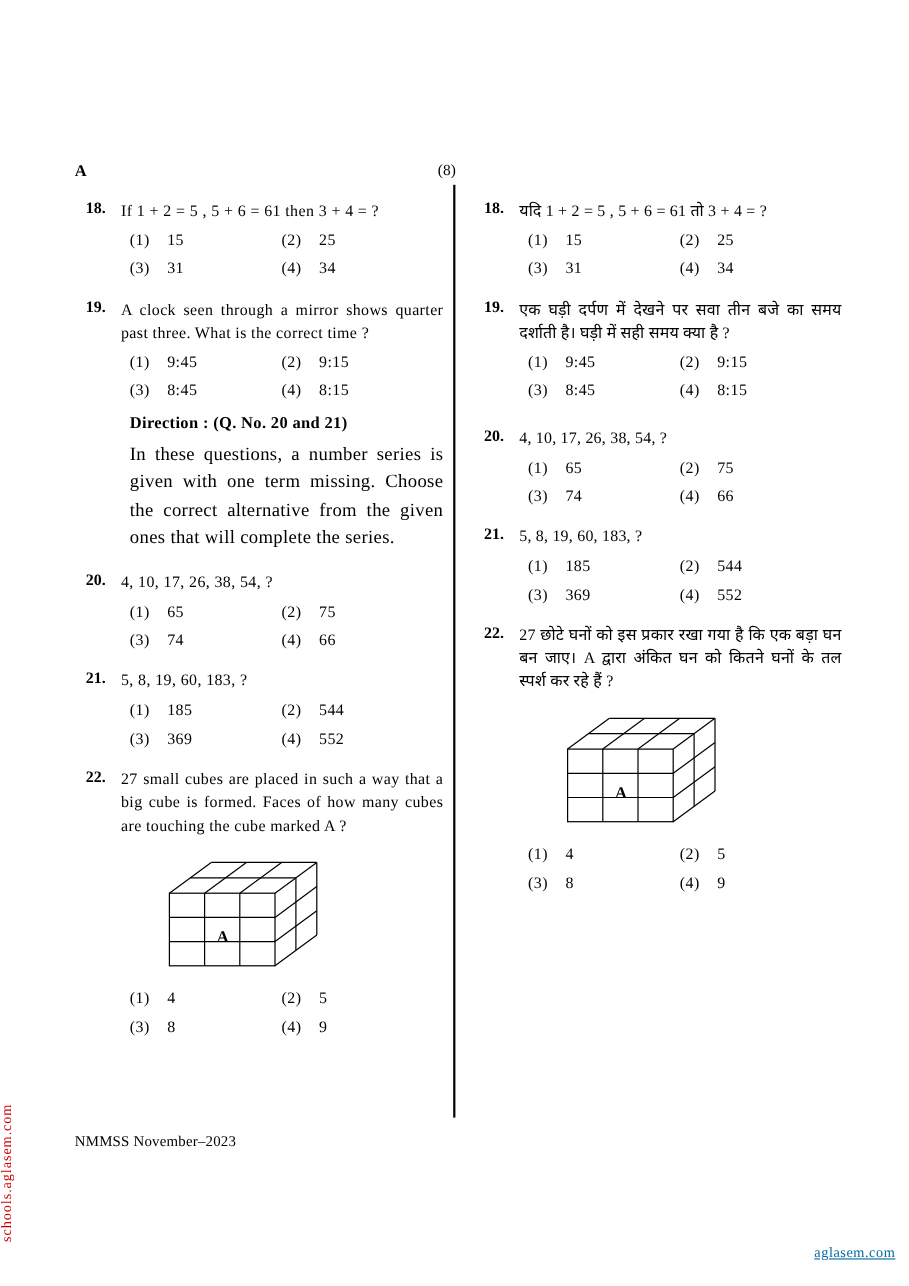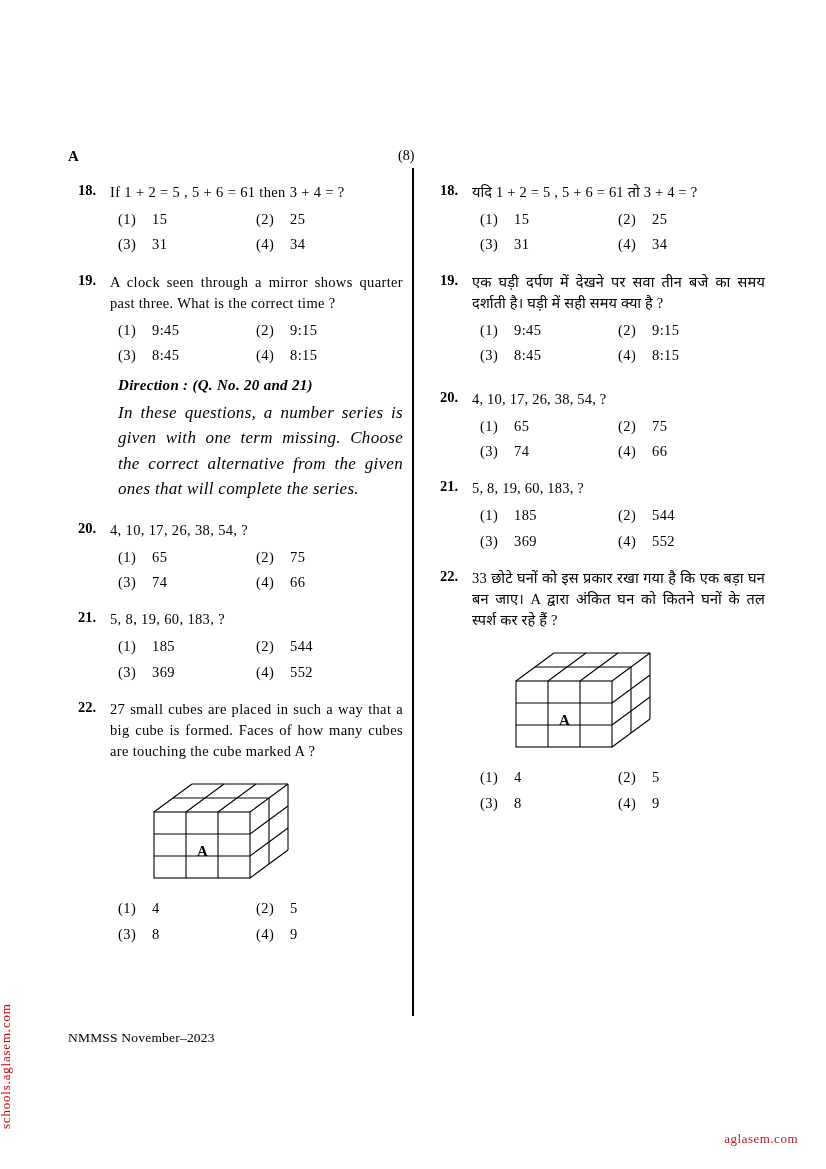--- a/index.html
+++ b/index.html
@@ -94,21 +94,20 @@
   .opt .lab {
     width: 28px;
     flex: 0 0 28px;
   }
   .opt .val {
     padding-left: 6px;
   }
   .direction {
     margin-top: 0;
     margin-bottom: 6px;
-    font-style: italic;
   }
   .dirhead {
     margin-left: 40px;
     font-weight: bold;
     font-size: 15px;
     letter-spacing: 0.3px;
   }
   .dirtext {
     margin-left: 40px;
     margin-top: 6px;
@@ -132,25 +131,26 @@
   
   .footer-left {
     position: absolute;
     left: 68px;
     top: 1030px;
     font-size: 13.5px;
     letter-spacing: 0.2px;
   }
   .footer-right {
     position: absolute;
-    right: 28px;
+    right: 12px;
     bottom: 22px;
     font-size: 13px;
-    color: #b91c1c;
+    color: #0369a1;
     letter-spacing: 0.5px;
+    text-decoration: underline;
   }
   .watermark-side {
     position: absolute;
     left: 14px;
     bottom: 40px;
     transform-origin: left bottom;
     transform: rotate(-90deg);
     font-size: 13px;
     color: #cc0000;
     letter-spacing: 0.8px;
@@ -464,21 +464,21 @@
             <span class="val">552</span>
           </div>
         </div>
       </div>
     </div>
 
     <div class="spacer-sm"></div>
 
     <div class="qblock">
       <div class="qnum">22.</div>
-      <div class="qtext hi">33 छोटे घनों को इस प्रकार रखा गया है कि एक बड़ा घन बन जाए। A द्वारा अंकित घन को कितने घनों के तल स्पर्श कर रहे हैं ?</div>
+      <div class="qtext hi">27 छोटे घनों को इस प्रकार रखा गया है कि एक बड़ा घन बन जाए। A द्वारा अंकित घन को कितने घनों के तल स्पर्श कर रहे हैं ?</div>
 
       <div class="cubefig">
         <svg width="170" height="110" viewBox="0 0 170 110">
           <g fill="none" stroke="#000000" stroke-width="1.1">
             <rect x="6" y="36" width="96" height="66"></rect>
             <line x1="38" y1="36" x2="38" y2="102"></line>
             <line x1="70" y1="36" x2="70" y2="102"></line>
             <line x1="6" y1="58" x2="102" y2="58"></line>
             <line x1="6" y1="80" x2="102" y2="80"></line>
             <line x1="6" y1="36" x2="44" y2="8"></line>

